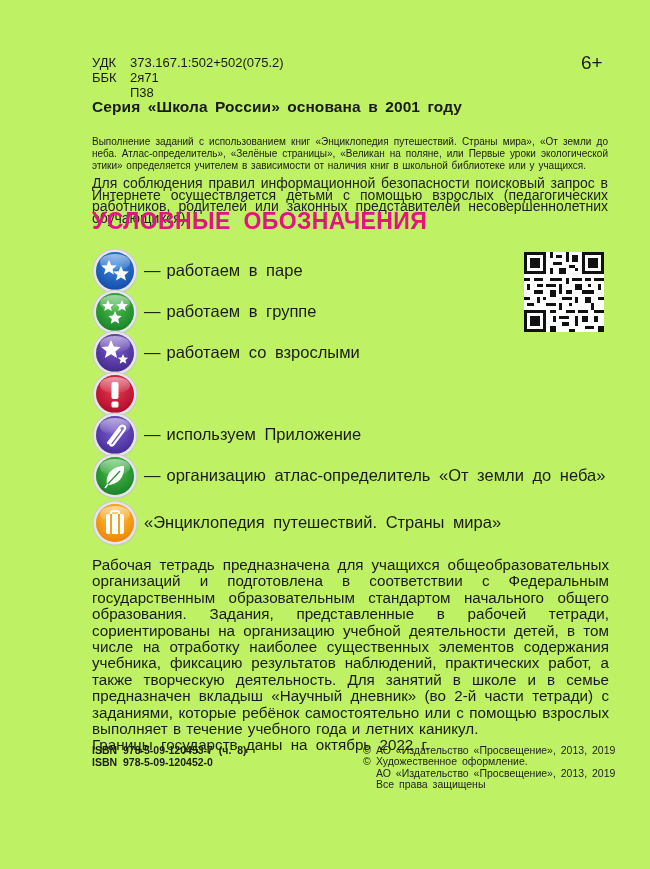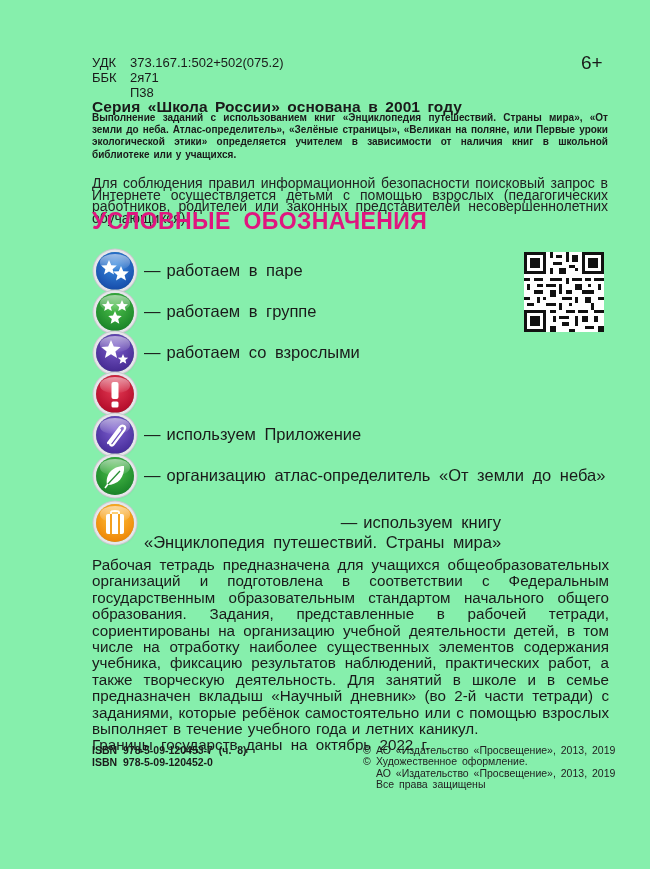--- a/index.html
+++ b/index.html
@@ -1,29 +1,29 @@
 <!DOCTYPE html>
 <html><head>
 <meta charset="utf-8">
 <style>
   * { box-sizing: border-box; margin: 0; padding: 0; }
   html, body { width: 650px; height: 869px; background: #ffffff; overflow: hidden; }
   body { font-family: "Liberation Sans", "DejaVu Sans", sans-serif; color: #1a1a1a; position: relative; }
 
-  .page { position: absolute; left: 0; top: 0; width: 650px; height: 869px; background: #86efac; }
+  .page { position: absolute; left: 0; top: 0; width: 650px; height: 869px; background: #bef264; }
 
   
   .codes { position: absolute; left: 92px; top: 55px; font-size: 13px; line-height: 15px; color: #1a1a1a; }
   .codes .row { display: flex; }
   .codes .lbl { width: 38px; }
   .age { position: absolute; left: 581px; top: 52px; font-size: 19px; color: #1a1a1a; }
 
   .series { position: absolute; left: 92px; top: 98px; font-size: 15.5px; font-weight: bold; word-spacing: 3px; letter-spacing: 0.1px; }
 
-  .note-bold { position: absolute; left: 92px; top: 112px; width: 516px; font-size: 10px; line-height: 12.2px; font-weight: bold; text-align: justify; word-spacing: 1px; }
+  .note-bold { position: absolute; left: 92px; top: 136px; width: 516px; font-size: 10px; line-height: 12.2px; font-weight: normal; text-align: justify; word-spacing: 1px; }
   .note-small { position: absolute; left: 92px; top: 178px; width: 516px; font-size: 14px; line-height: 11.6px; text-align: justify; color: #222; }
 
   .legend-title { position: absolute; left: 92px; top: 208px; font-size: 23px; font-weight: bold; color: #e0157f; letter-spacing: 0.4px; word-spacing: 6px; }
 
   
   .legend { position: absolute; left: 96px; top: 252px; width: 520px; }
   .legend-item { position: absolute; left: 0; display: flex; align-items: flex-start; }
   .legend-icon { width: 38px; height: 38px; border-radius: 50%; position: relative; flex-shrink: 0;
      box-shadow: 0 0 0 2.5px #e6e6ea, 0 0 0 3.5px #c9c9cf, 1px 2px 3px rgba(0,0,0,0.25); overflow: hidden; }
   .legend-icon::after { content: ""; position: absolute; left: 4px; top: 2px; width: 30px; height: 16px; border-radius: 50% 50% 45% 45%;
@@ -146,21 +146,20 @@
     <div class="legend-item" style="top:252px">
       <div class="legend-icon ic-orange">
         <svg viewBox="0 0 38 38">
             <path d="M15 10 L15 8 C15 6.5 23 6.5 23 8 L23 10" fill="none" stroke="#fff" stroke-width="1.8"></path>
             <rect x="10" y="10" width="18" height="20" rx="2" fill="#fff"></rect>
             <rect x="14" y="10" width="2" height="20" fill="#f4a020"></rect>
             <rect x="22" y="10" width="2" height="20" fill="#f4a020"></rect>
           </svg>
       </div>
       <div class="legend-text" style="line-height:20px;">
-        <div><span class="dash">—</span><span>используем книгу</span></div>
         <div>«Энциклопедия путешествий. Страны мира»</div>
       </div>
     </div>
   </div>
 
   <svg class="qr" viewBox="0 0 25 25" shape-rendering="crispEdges">
     <rect width="25" height="25" fill="#fff"></rect>
     <g fill="#111">
       <rect x="0" y="0" width="7" height="7"></rect>
         <rect x="1" y="1" width="5" height="5" fill="#fff"></rect>

